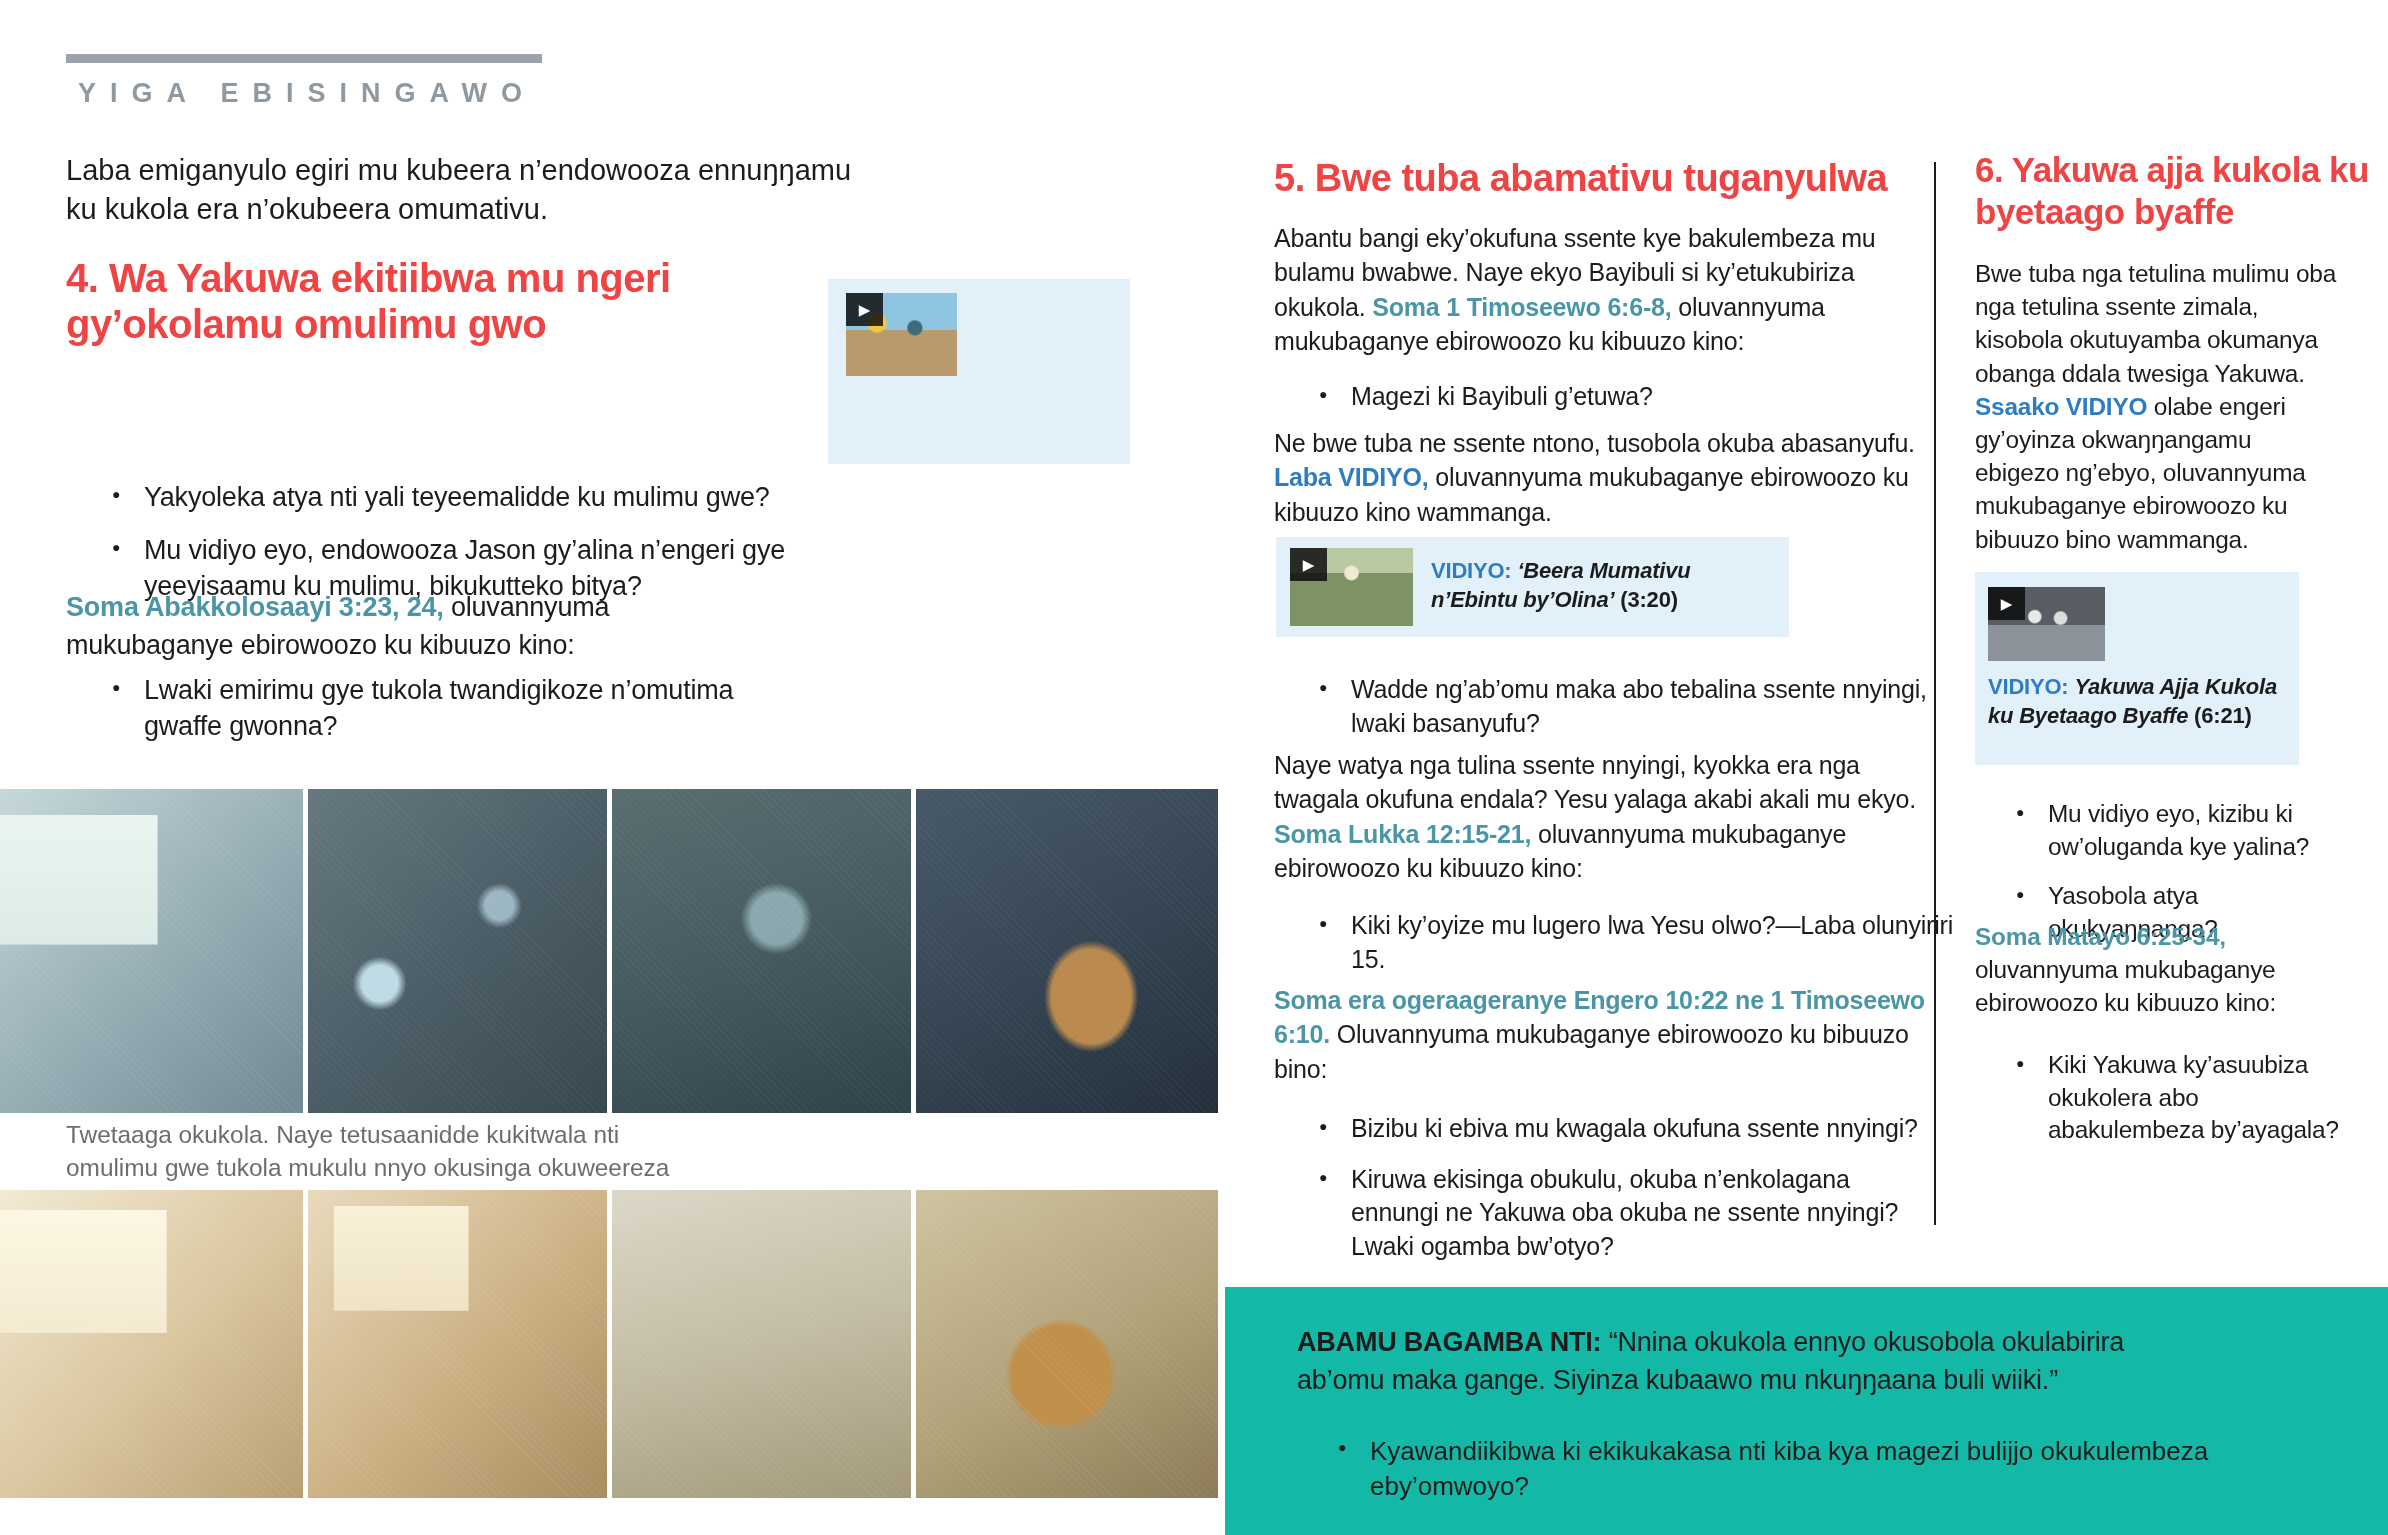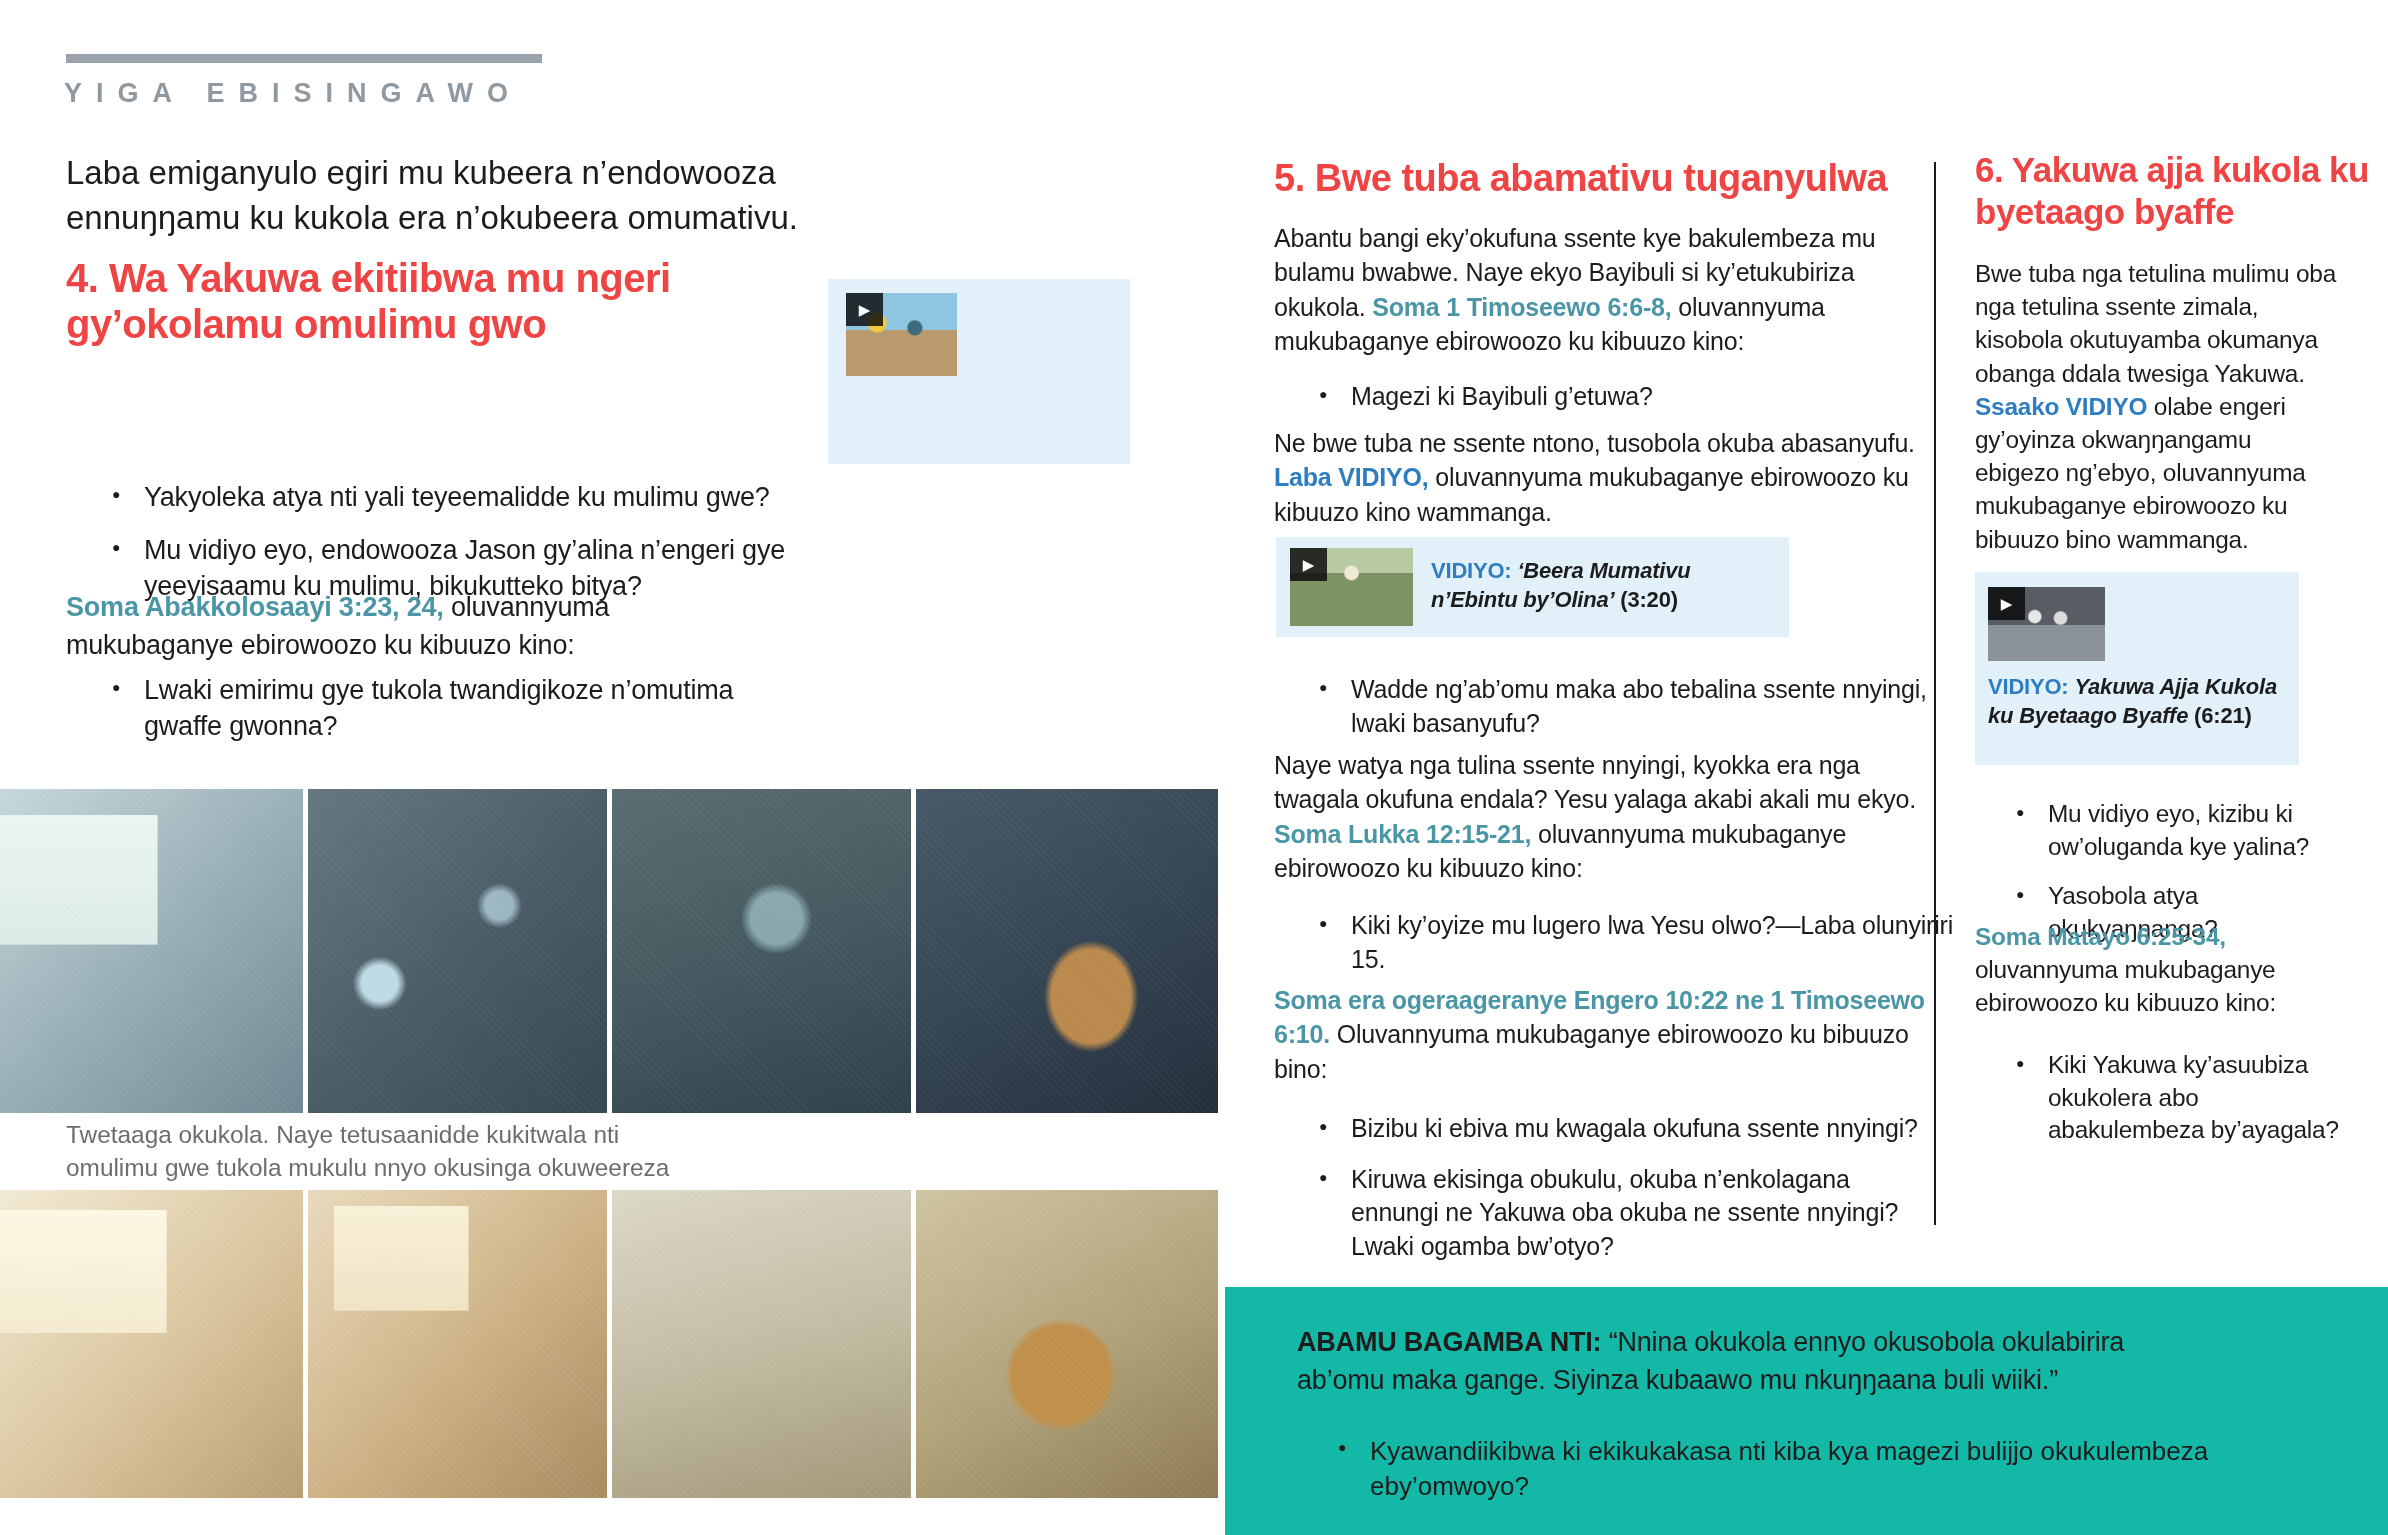--- a/index.html
+++ b/index.html
@@ -11,22 +11,22 @@
   
   .body{font-size:27px;line-height:1.4;letter-spacing:-0.2px}
   .mid{font-size:25px;line-height:1.37;letter-spacing:-0.2px}
   .rc{font-size:24.4px;line-height:1.36;letter-spacing:-0.2px}
   .teal{color:#4a96a6;font-weight:bold;cursor:pointer}
   .blue{color:#2d7dc0;font-weight:bold;cursor:pointer}
   .heading{color:#ef4444;font-weight:bold;margin:0;letter-spacing:-0.5px}
 
   
   .rule{left:66px;top:54px;width:476px;height:9px;background:#9aa2ab}
-  .kicker{left:64px;top:78px;font-size:27px;font-weight:bold;letter-spacing:14px;color:#8f99a1}
-  .intro{left:66px;top:151px;width:796px;font-size:33px;line-height:1.36}
+  .kicker{left:78px;top:78px;font-size:27px;font-weight:bold;letter-spacing:14px;color:#8f99a1}
+  .intro{left:66px;top:151px;width:796px;font-size:29px;line-height:1.36}
 
   
   .h4{left:66px;top:255px;width:687px;font-size:40px;line-height:1.16}
   .p41{left:66px;top:366px;width:726px}
   .ul41{left:98px;top:468px;width:697px}
   .soma4{left:66px;top:589px;width:716px}
   .ul42{left:98px;top:661px;width:677px}
 
   
   .h5{left:1274px;top:157px;width:677px;font-size:38px}

